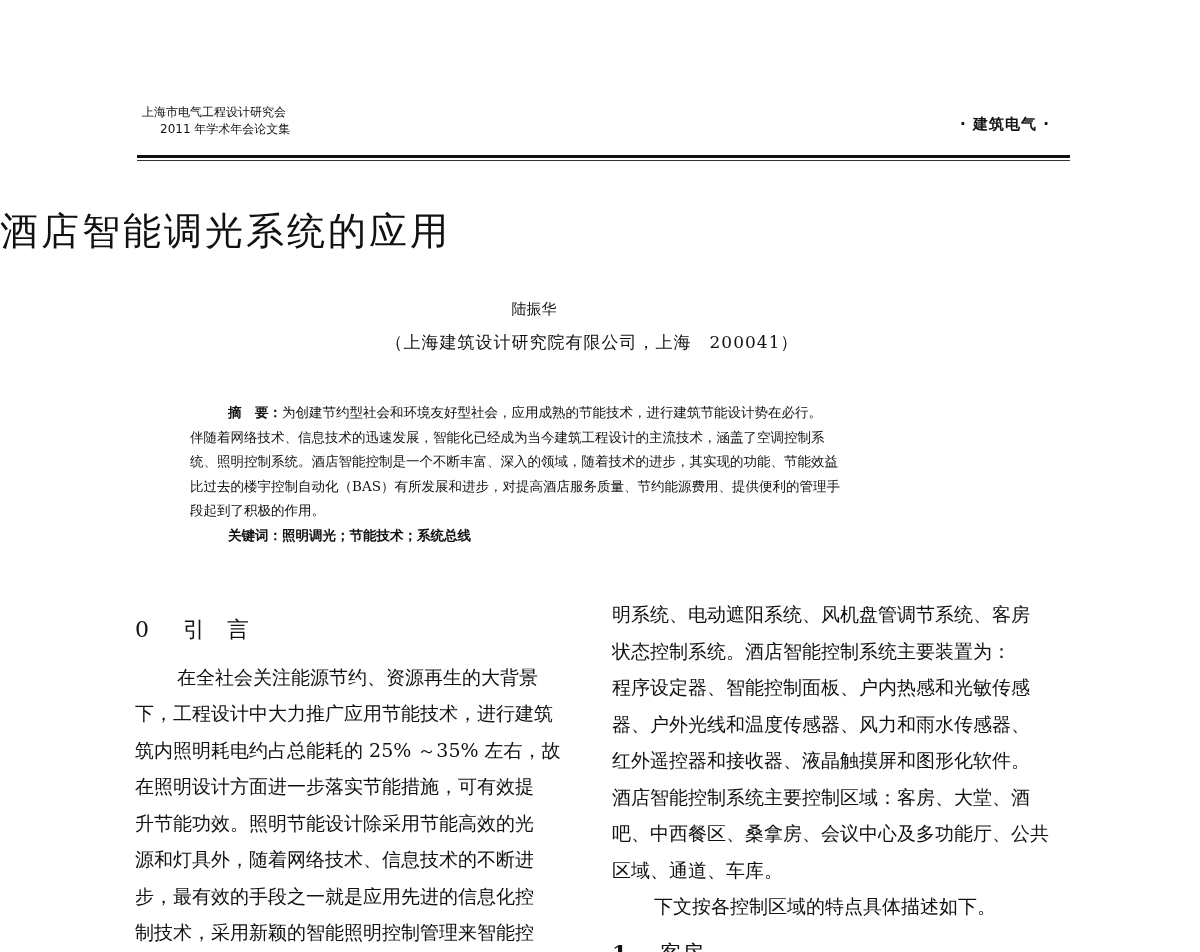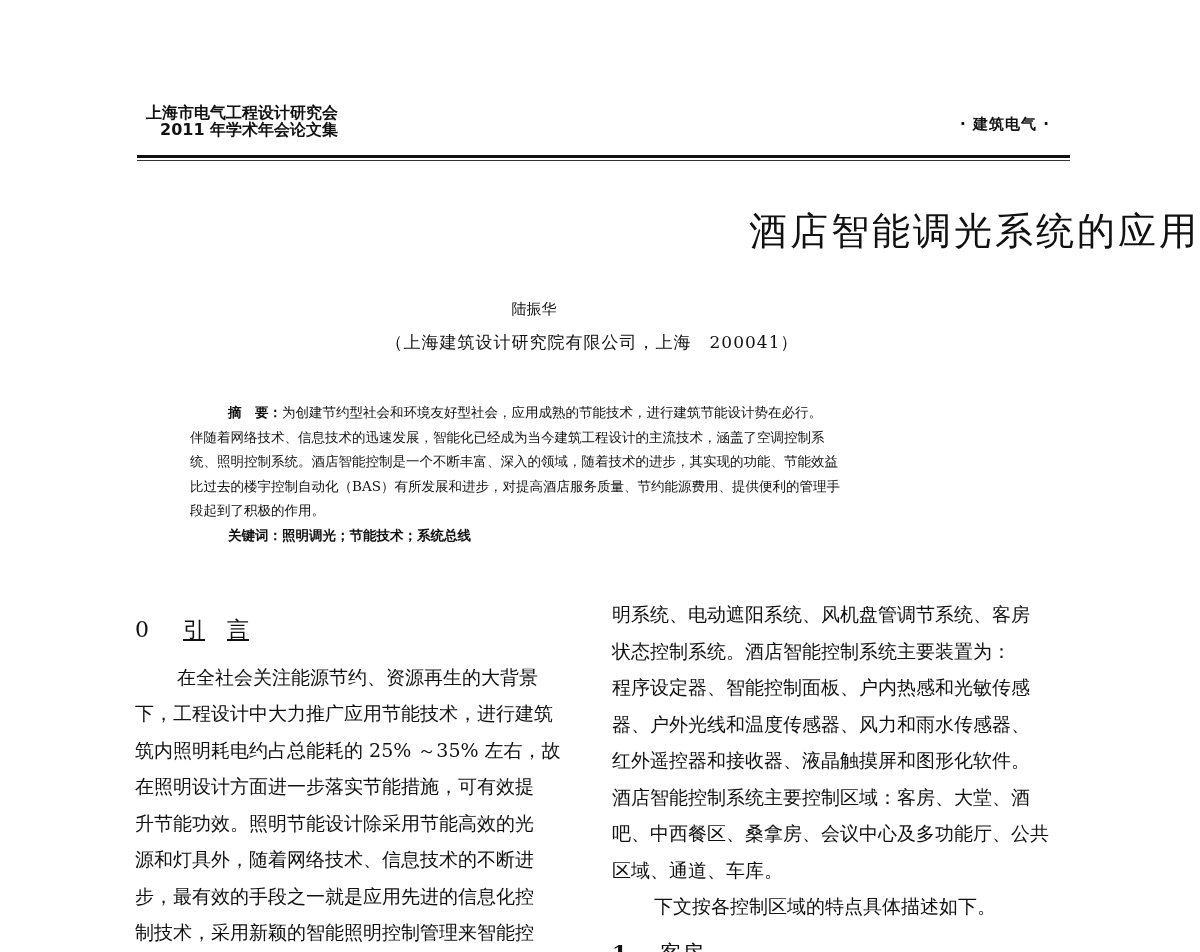--- a/index.html
+++ b/index.html
@@ -3,38 +3,38 @@
   <meta charset="utf-8">
   <style>
     html, body { margin: 0; padding: 0; }
     body {
       width: 1200px; height: 952px; overflow: hidden;
       background: #ffffff; color: #111111;
       font-family: "DejaVu Sans", sans-serif;
       position: relative;
     }
     .abs { position: absolute; }
-    .hdr-left { left: 142px; top: 104px; font-size: 16px; font-weight: bold; line-height: 17px; text-align: right; }
+    .hdr-left { left: 142px; top: 104px; font-size: 12px; font-weight: normal; line-height: 17px; }
     .hdr-left .l2 { padding-left: 18px; display: block; }
     .hdr-left .l1 { display: block; }
     .hdr-right { left: 960px; top: 115px; font-size: 15px; font-weight: bold; letter-spacing: 1px; }
     .rule1 { left: 137px; top: 155px; width: 933px; height: 3px; background: #111; }
     .rule2 { left: 137px; top: 160px; width: 933px; height: 1px; background: #333; }
-    .title { left: 0; width: 1200px; top: 206px; text-align: right; font-size: 38px; letter-spacing: 3px; font-family: Liberation Serif, serif; }
+    .title { left: 0; width: 1200px; top: 206px; text-align: left; font-size: 38px; letter-spacing: 3px; font-family: Liberation Serif, serif; }
     .author { left: 0; width: 1068px; top: 300px; text-align: center; font-size: 15px; font-family: "DejaVu Serif", serif; }
     .affil { left: 0; width: 1184px; top: 331px; text-align: center; font-size: 17px; font-family: "DejaVu Serif", serif; letter-spacing: 1px; }
     .abstract { left: 190px; top: 400px; width: 850px; font-size: 13.5px; line-height: 24.5px; font-family: "DejaVu Serif", serif; }
     .abstract p { margin: 0; white-space: nowrap; }
     .abstract .ind { padding-left: 38px; }
     .kw { font-weight: bold; margin-top: 39px; }
     .col { font-family: "DejaVu Serif", serif; font-size: 19px; line-height: 36.5px; }
     .col p { margin: 0; white-space: nowrap; }
     .col-left { left: 135px; top: 612px; width: 455px; }
     .col-right { left: 612px; top: 596px; width: 470px; }
-    .sec { font-size: 22px; letter-spacing: 0; text-decoration: underline; }
+    .sec { font-size: 22px; letter-spacing: 0; }
     .sec .num { display: inline-block; width: 48px; }
     .sec .gap { display: inline-block; width: 22px; }
     .indent { padding-left: 42px; }
   </style>
 </head>
 <body>
 
 <div class="abs hdr-left">
   <span class="l1">上海市电气工程设计研究会</span>
   <span class="l2">2011 年学术年会论文集</span>

